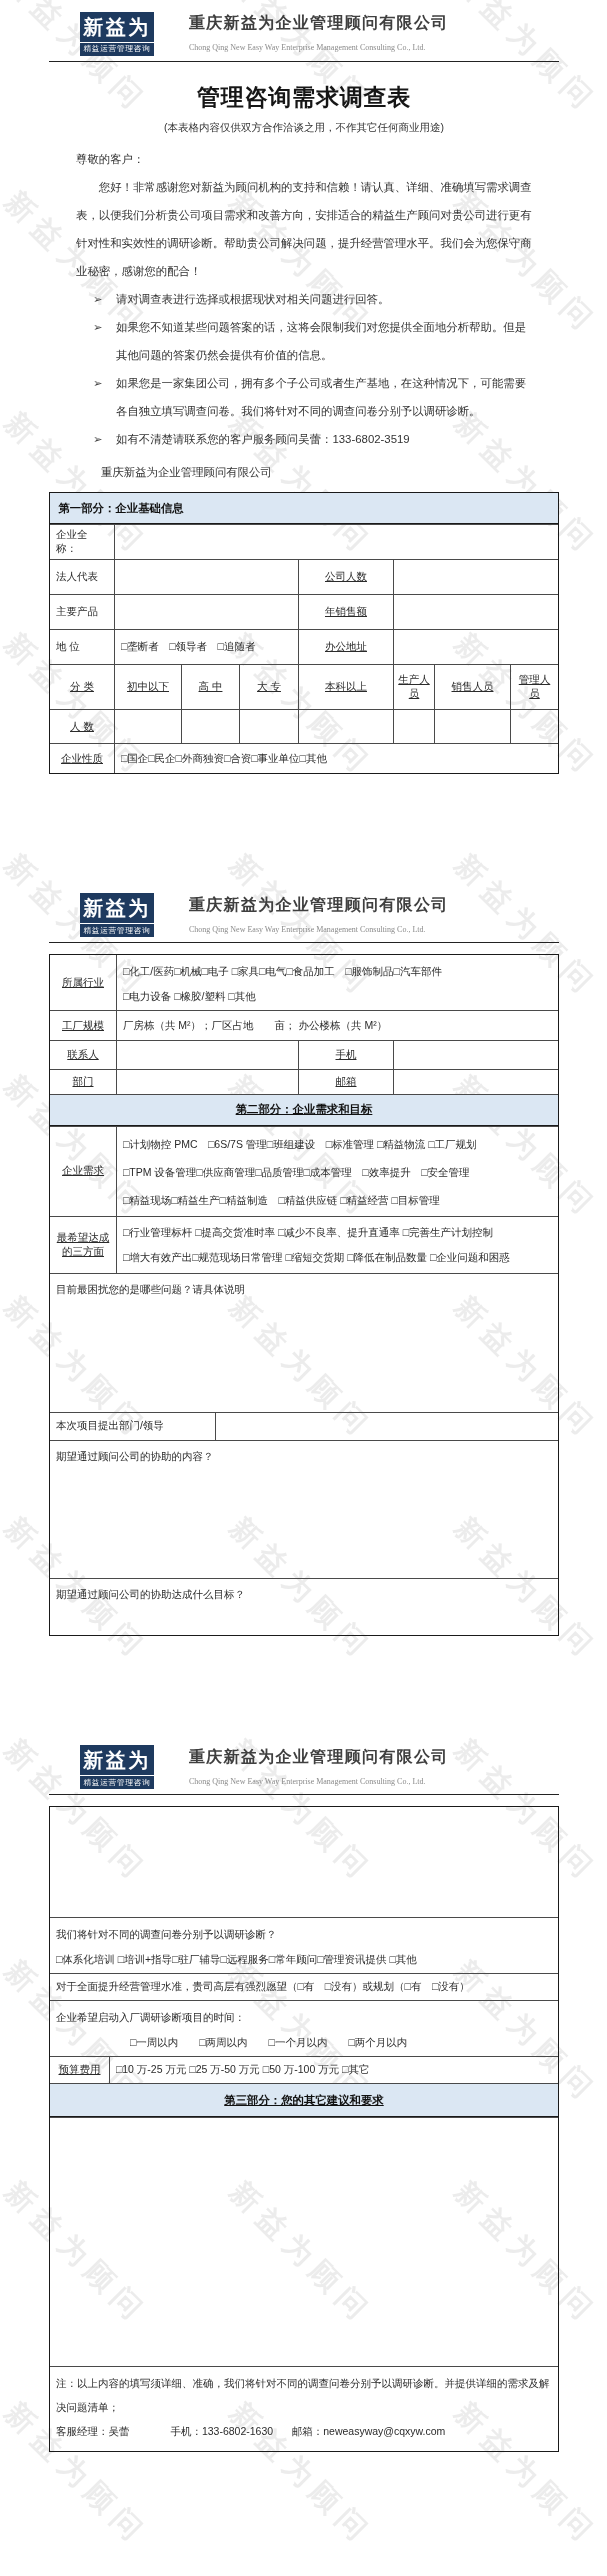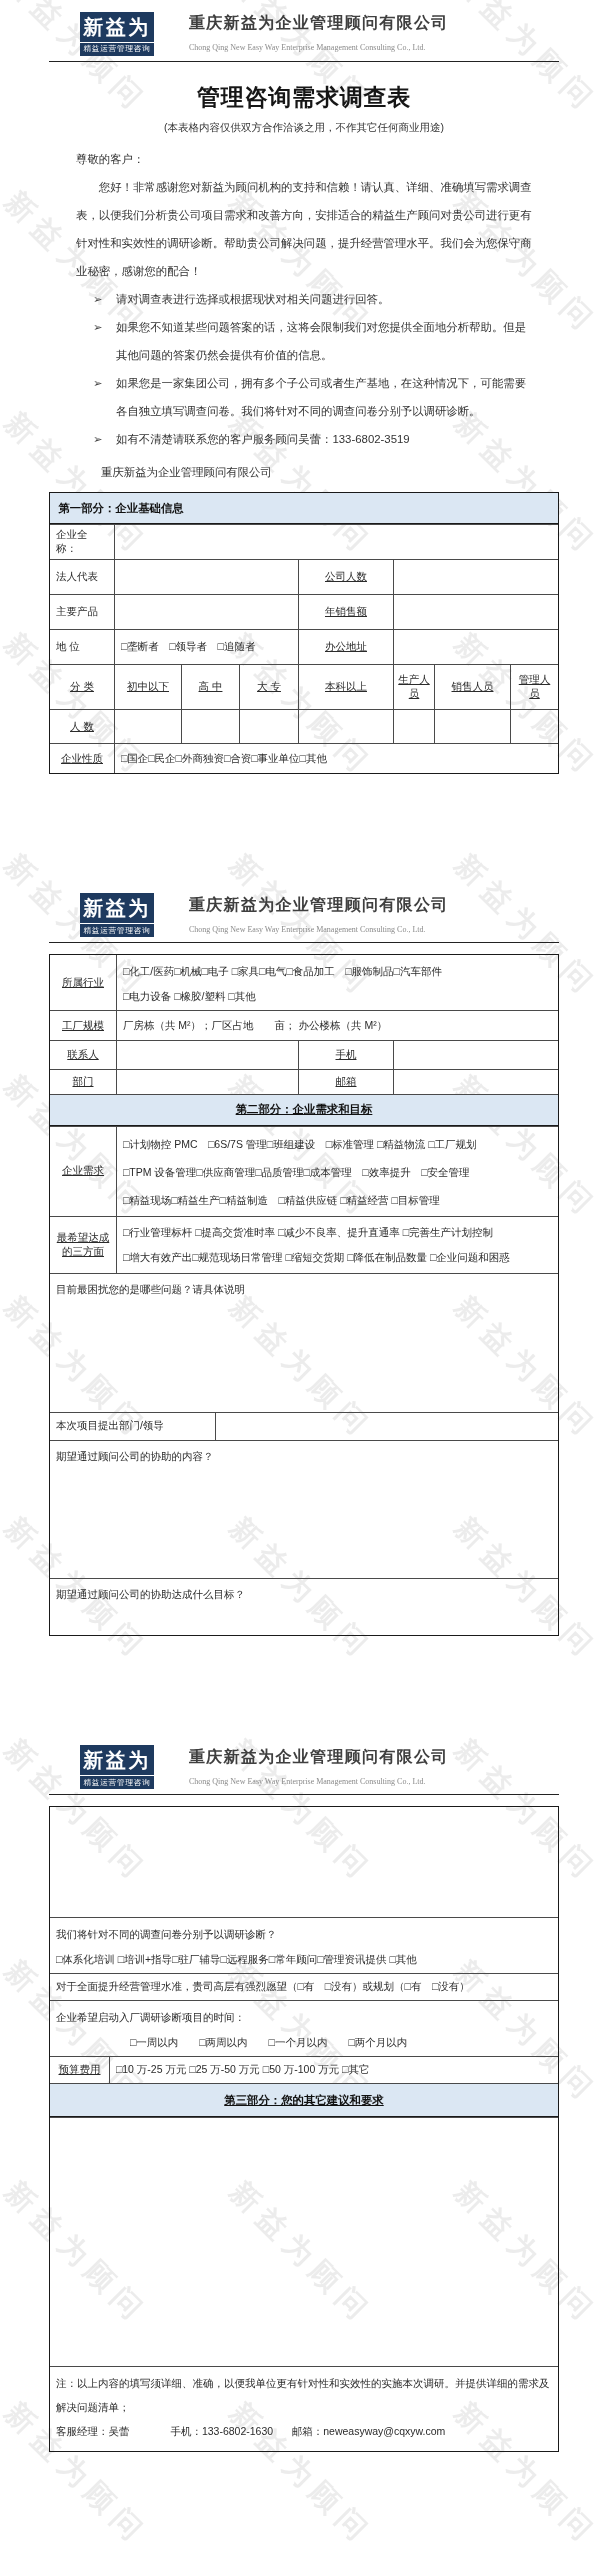--- a/index.html
+++ b/index.html
@@ -304,21 +304,21 @@
       <div class="tcell grow">□10 万-25 万元 □25 万-50 万元 □50 万-100 万元 □其它</div>
     </div>
     <div class="trow" style="min-height:34px">
       <div class="tcell grow sec-hdr lab-c">第三部分：您的其它建议和要求</div>
     </div>
     <div class="trow" style="min-height:249px">
       <div class="tcell grow"></div>
     </div>
     <div class="trow" style="min-height:84px">
       <div class="tcell grow top">
-        <div class="q-line" style="line-height:24.5px">注：以上内容的填写须详细、准确，以便我单位更有针对性和实效性的实施本次调研。并提供详细的需求及解决问题清单；</div>
+        <div class="q-line" style="line-height:24.5px">注：以上内容的填写须详细、准确，我们将针对不同的调查问卷分别予以调研诊断。并提供详细的需求及解决问题清单；</div>
         <div class="contact-line">
           <span>客服经理：吴蕾</span>
           <span style="margin-left:41px">手机：133-6802-1630</span>
           <span style="margin-left:18.6px">邮箱：neweasyway@cqxyw.com</span>
         </div>
       </div>
     </div>
   </div>
 </div>
 

